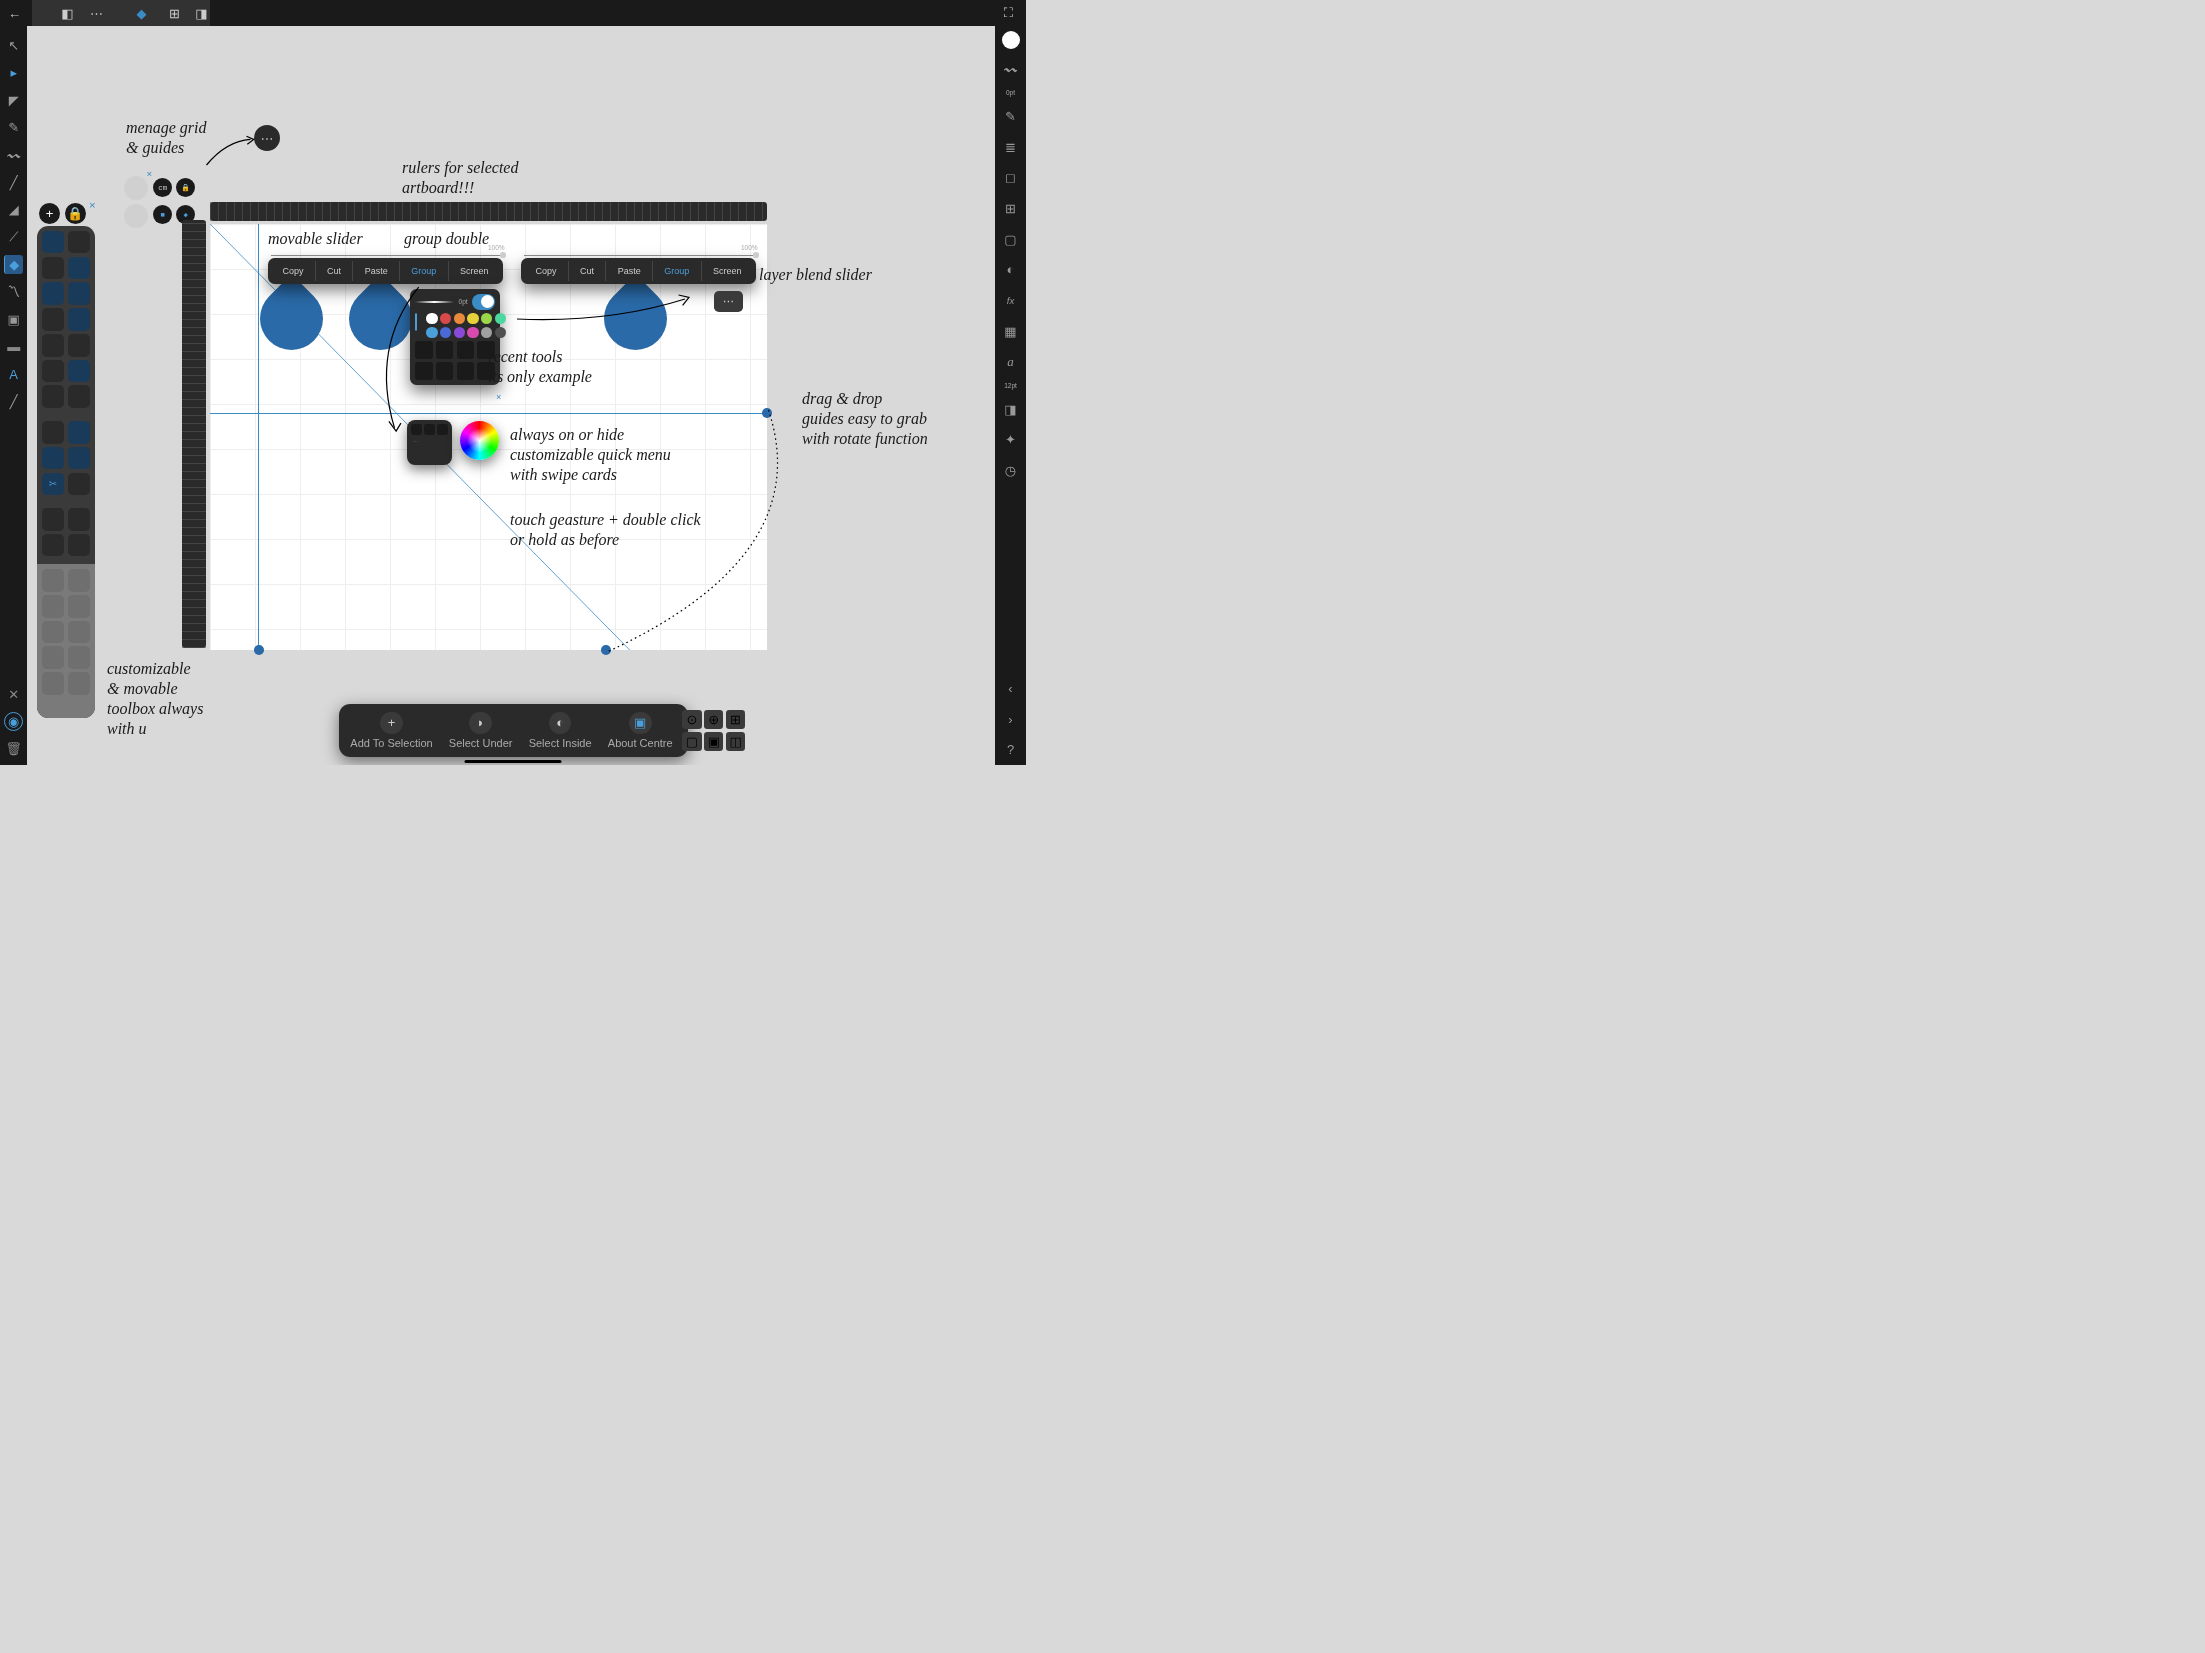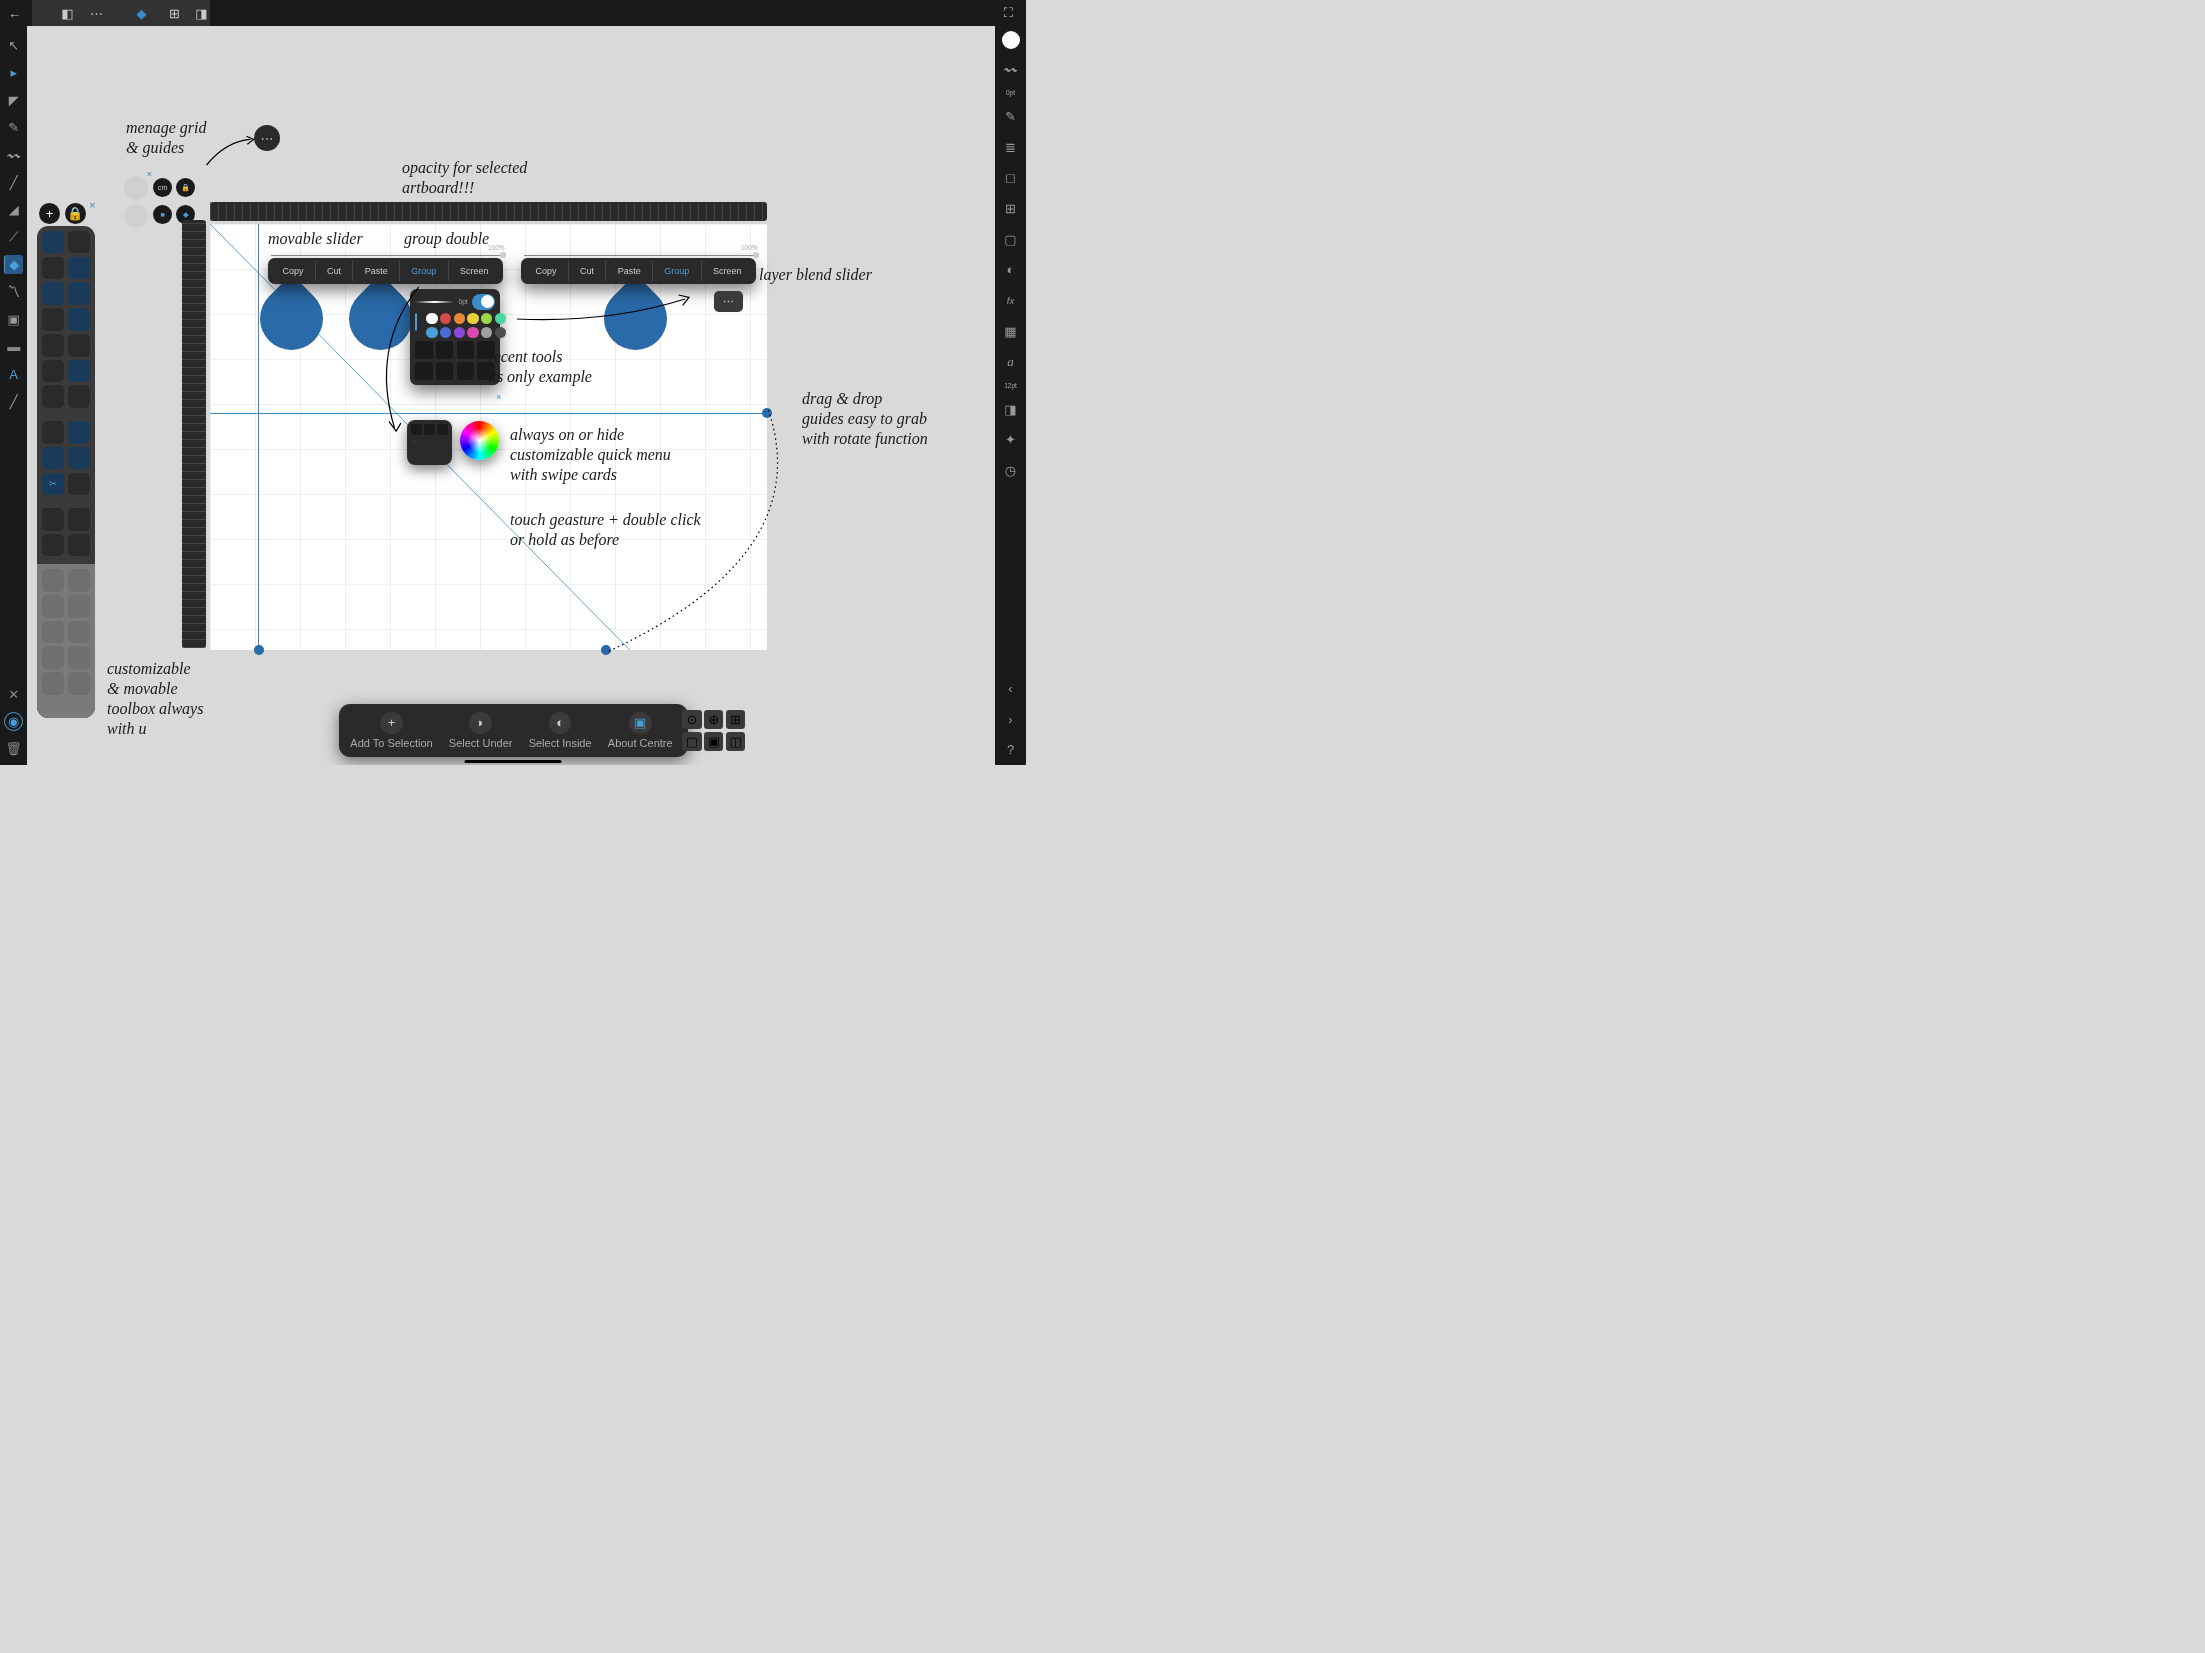--- a/index.html
+++ b/index.html
@@ -28,21 +28,21 @@
 .toolbox .cell { width:22.6px; height:22.6px; border-radius:4.8px; background:#2a2a2a; display:flex; align-items:center; justify-content:center; }
 .toolbox .cell.blue { background:#1a3a5a; }
 .toolbox .ghost { background:#646464; opacity:.5; }
 .tbx-top { position:absolute; left:39px; top:203px; display:flex; gap:4.8px; }
 .tbx-top .circ { width:21px; height:21px; border-radius:50%; background:#1a1a1a; color:#fff; display:flex; align-items:center; justify-content:center; font-size:13px; }
 .tbx-x { position:absolute; left:89px; top:199px; color:#3a8cc7; font-size:11.3px; }
 
 
 .grid-mgr { position:absolute; left:124px; top:165px; }
 .grid-mgr .big-c { width:24px; height:24px; border-radius:50%; background:#d0d0d0; position:absolute; }
-.grid-mgr .sm-c { width:19.4px; height:19.4px; border-radius:50%; background:#1a1a1a; color:#ccc; font-size:7.3px; display:flex; align-items:center; justify-content:center; position:absolute; }
+.grid-mgr .sm-c { width:19.4px; height:19.4px; border-radius:50%; background:#1a1a1a; color:#ccc; font-size:7.3px; display:flex; align-items:center; justify-content:center; position:absolute;font-family:Liberation Mono, monospace; }
 .grid-mgr .sm-c.blue { color:#4a9edb; }
 .grid-mgr .x-c { position:absolute; color:#3a8cc7; font-size:9.7px; }
 
 .more-circ { position:absolute; left:254px; top:125px; width:26px; height:26px; border-radius:50%; background:#2a2a2a; color:#ccc; display:flex; align-items:center; justify-content:center; font-size:13px; }
 
 
 .ruler-h { position:absolute; left:210px; top:202px; width:557px; height:19.4px; background:#2a2a2a; border-radius:3.2px; }
 .ruler-h::before { content:''; position:absolute; top:0; left:0; right:0; height:100%; background-image:repeating-linear-gradient(90deg,#555 0,#555 0.8px,transparent 0.8px,transparent 8px); opacity:.6; }
 .ruler-v { position:absolute; left:182px; top:220px; width:24px; height:428px; background:#2a2a2a; border-radius:3.2px; }
 .ruler-v::before { content:''; position:absolute; top:0; left:0; bottom:0; width:100%; background-image:repeating-linear-gradient(0deg,#555 0,#555 0.8px,transparent 0.8px,transparent 8px); opacity:.6; }
@@ -348,21 +348,21 @@
       <div class="qc"></div>
       <div class="qc"></div>
       <div class="qc"></div>
     </div>
   <div style="font-size:5.7px;color:#888;padding:3.2px 1.6px">···</div>
 </div>
 <div class="qm-wheel" style="left:460px; top:421px"></div>
 
 <div class="ann" style="left:126px; top:118px; white-space:pre">menage grid
 &amp; guides</div>
-<div class="ann" style="left:402px; top:158px; white-space:pre">opacity for selected
+<div class="ann" style="left:402px; top:158px; white-space:pre">rulers for selected
 artboard!!!</div>
 <div class="ann" style="left:268px; top:229px">movable slider</div>
 <div class="ann" style="left:404px; top:229px">group double</div>
 <div class="ann" style="left:759px; top:265px">layer blend slider</div>
 <div class="ann" style="left:488px; top:347px; white-space:pre">recent tools
 its only example</div>
 <div class="ann" style="left:510px; top:425px; white-space:pre">always on or hide
 customizable quick menu
 with swipe cards</div>
 <div class="ann" style="left:510px; top:510px; white-space:pre">touch geasture + double click

